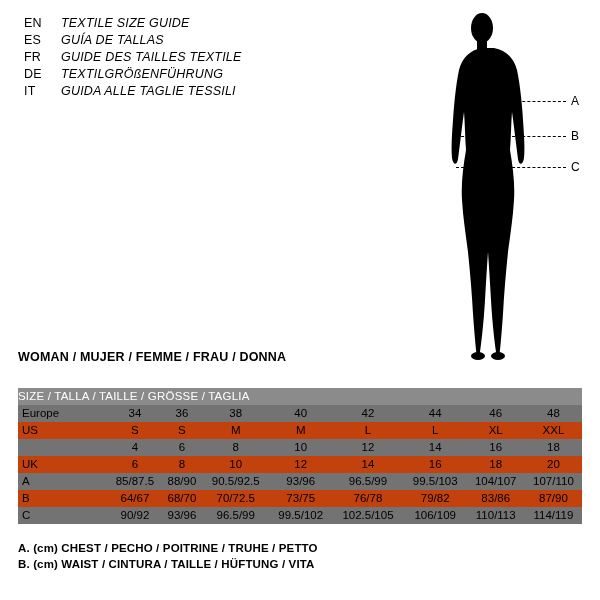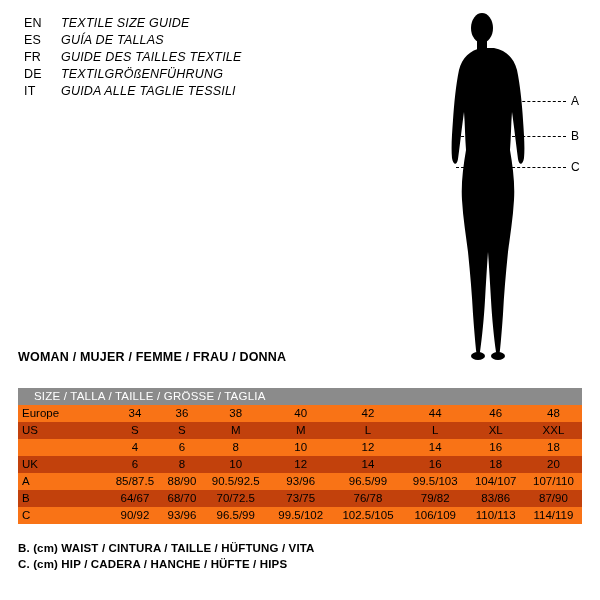--- a/index.html
+++ b/index.html
@@ -100,26 +100,26 @@
   .size-table td.rowhead, .size-table th.rowhead {
     text-align: left;
     padding-left: 4px;
     width: 86px;
   }
   tr.header-row td {
     background: #8b8b8b;
     color: #ffffff;
     font-weight: normal;
     text-align: left;
-    padding-left: 16px;
+    padding-left: 0;
     font-size: 11.5px;
     letter-spacing: 0.2px;
   }
   tr.shade td {
-    background: #f97316;
+    background: #737373;
     margin-top: 24px;
   }
   tr.plain td {
     background: #c2410c;
   }
 
   
   .notes {
     position: absolute;
     left: 18px;
@@ -301,17 +301,17 @@
         <td>99.5/102</td>
         <td>102.5/105</td>
         <td>106/109</td>
         <td>110/113</td>
         <td>114/119</td>
       </tr>
     </tbody>
   </table>
 
   <div class="notes">
+    <div class="note-line">A. (cm) CHEST / PECHO / POITRINE / TRUHE / PETTO</div>
     <div class="note-line">B. (cm) WAIST / CINTURA / TAILLE / HÜFTUNG / VITA</div>
-    <div class="note-line">C. (cm) HIP / CADERA / HANCHE / HÜFTE / HIPS</div>
   </div>
 
 </div>
 
 </body></html>

